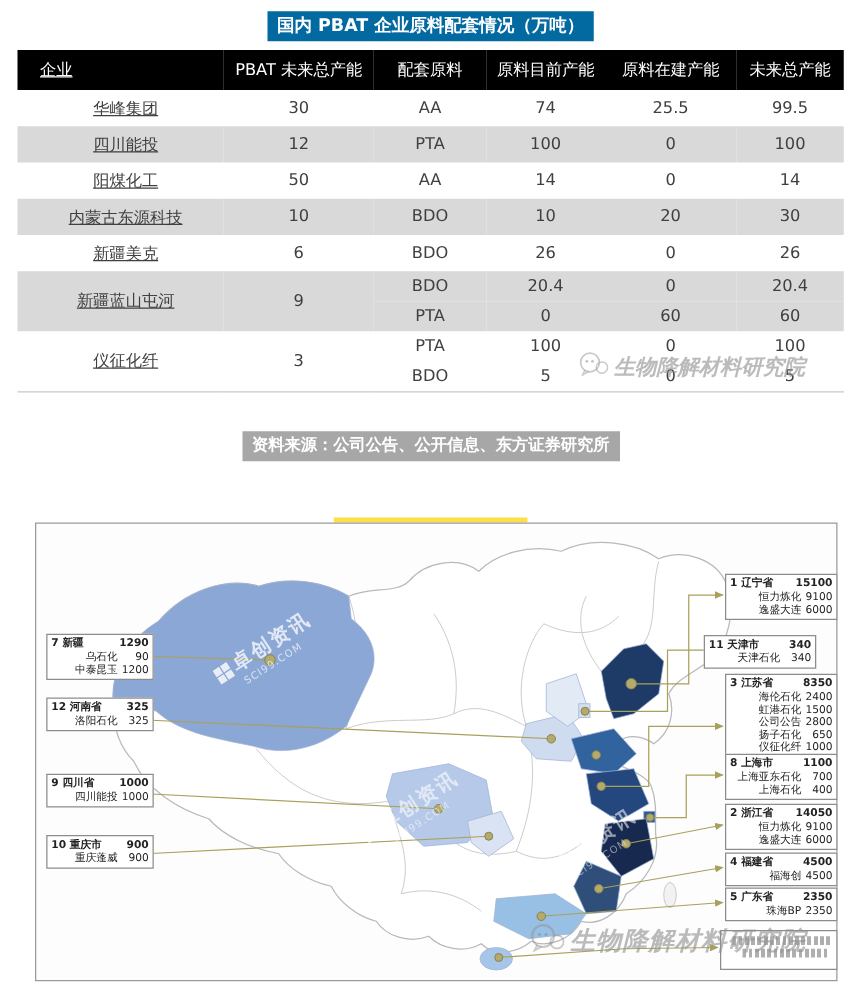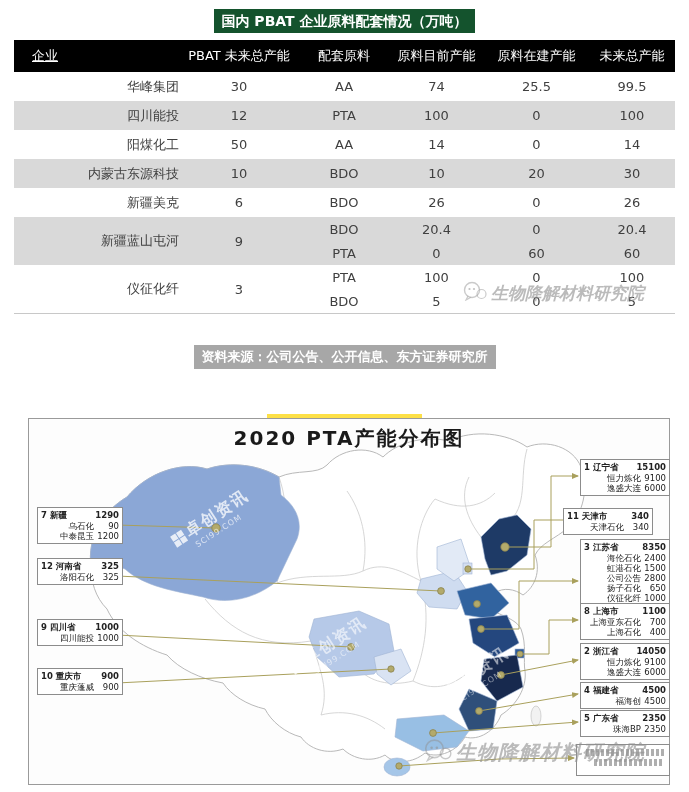--- a/index.html
+++ b/index.html
@@ -2,34 +2,34 @@
 <html><head>
 <meta charset="utf-8">
 <style>
   html,body{margin:0;padding:0;background:#ffffff;}
   body{font-family:"DejaVu Sans","Liberation Sans",sans-serif;}
   #page{position:relative;width:689px;height:792px;background:#ffffff;overflow:hidden;}
 
   
   .center-strip{position:absolute;left:0;right:0;text-align:center;}
   .strip-inner{display:inline-block;padding:3px 8px;font-size:14px;font-weight:bold;line-height:18px;}
-  #title1 .strip-inner{background:#14532d;color:#ffffff;}
+  #title1 .strip-inner{background:#0369a1;color:#ffffff;}
   #source-strip .strip-inner{background:#a7a7a7;color:#ffffff;font-size:13px;}
   #title2 .strip-inner{background:#fde047;color:#0e4f40;margin-top:28px;}
 
   
   #pbat-table{position:absolute;left:14px;top:40px;width:661px;border-collapse:collapse;table-layout:fixed;
     font-size:13px;color:#404040;border-bottom:1px solid #c8c8c8;}
   #pbat-table col.c0{width:165px}#pbat-table col.c1{width:120px}#pbat-table col.c2{width:90px}
   #pbat-table col.c3{width:95px}#pbat-table col.c4{width:105px}#pbat-table col.c5{width:86px}
   #pbat-table th{background:#000000;color:#ffffff;font-weight:normal;height:30px;font-size:13px;}
   #pbat-table th.first{text-align:left;padding-left:18px;text-decoration:underline;}
   #pbat-table td{text-align:center;height:29px;padding:0;}
   #pbat-table tr.sub td{height:24px;}
-  #pbat-table td.company{text-align:right;padding-left:8px;}
+  #pbat-table td.company{text-align:center;padding-left:8px;text-decoration:underline;}
   #pbat-table tr.shade td{background:#d9d9d9;}
 
   
   .wm{position:absolute;display:flex;align-items:center;color:rgba(145,145,145,0.62);
       font-weight:bold;white-space:nowrap;pointer-events:none;z-index:30;font-style:italic;}
   .wm .wm-ic{flex:0 0 auto;margin-right:4px;opacity:.8;}
   #wm-table{left:463px;top:281px;font-size:17px;}
   #wm-map{left:423px;top:737px;font-size:20px;letter-spacing:1px;}
 
   
@@ -276,21 +276,20 @@
         <circle cx="448" cy="185" r="3.4"></circle>
           <circle cx="452" cy="210" r="3.4"></circle>
         <circle cx="491" cy="235" r="3.0"></circle>
           <circle cx="472" cy="256" r="3.4"></circle>
         <circle cx="450" cy="292" r="3.4"></circle>
           <circle cx="404" cy="314" r="3.4"></circle>
         <circle cx="370" cy="347" r="3.2"></circle>
       </g>
     </svg>
 
-    <div id="map-title">2020 PTA产能分布图</div>
 
     <div id="vwm1" class="vendor-wm">
       <div class="vtxt">
           <span class="grid-ic"></span>
           <span>卓创资讯</span>
         </div>
       <div class="vsub">SCI99.COM</div>
     </div>
     <div id="vwm2" class="vendor-wm">
       <div class="vtxt">

